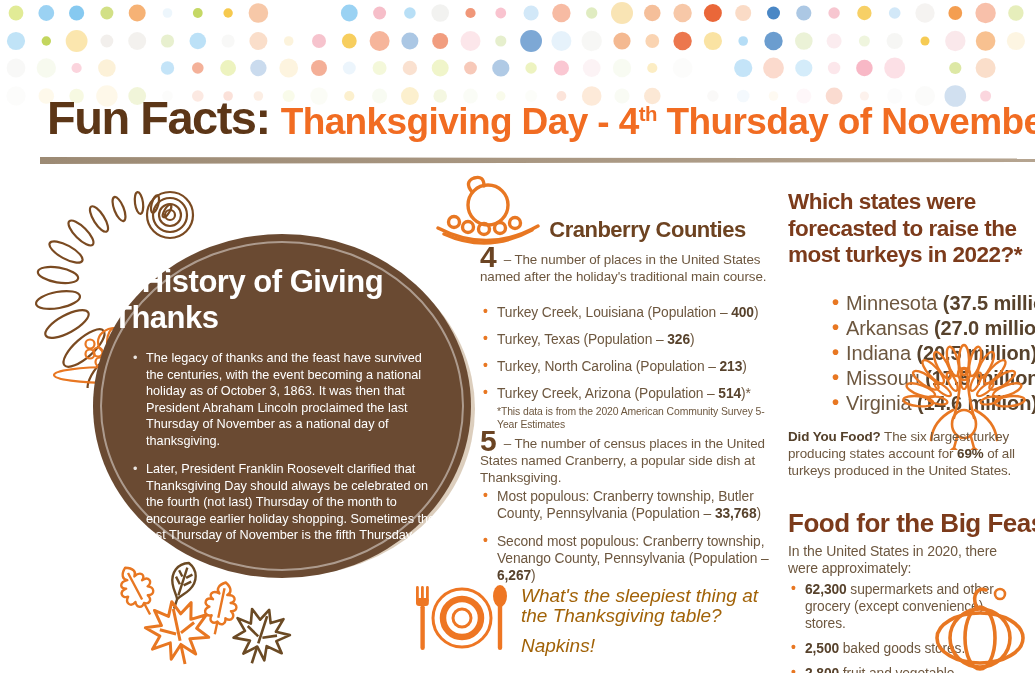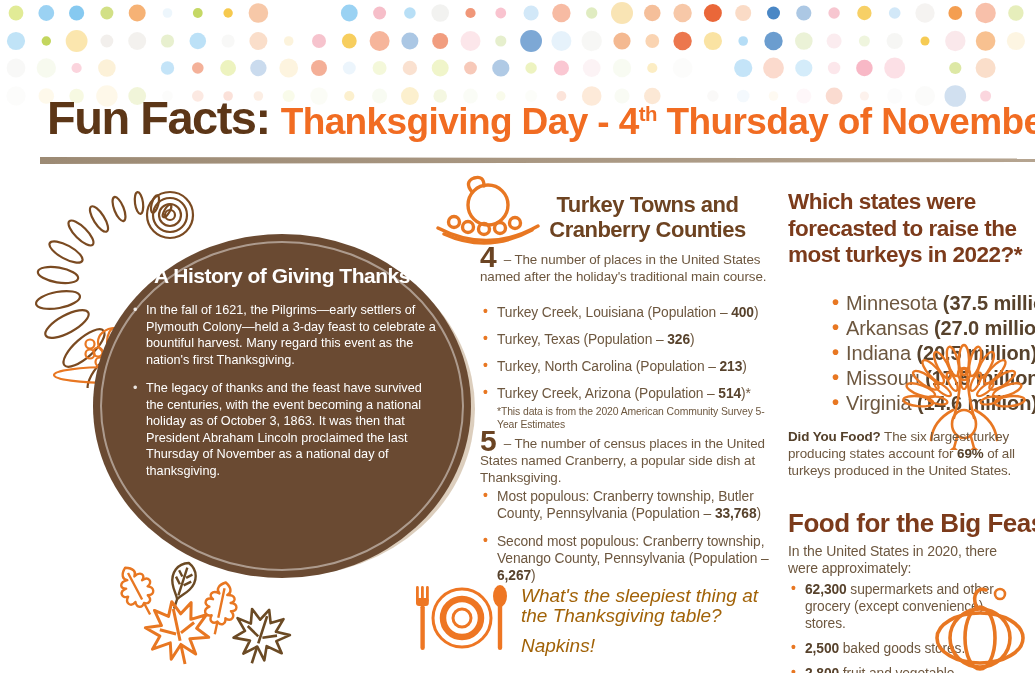--- a/index.html
+++ b/index.html
@@ -15,21 +15,21 @@
   #title .main{font-size:37px;font-weight:700;color:#f16c22;letter-spacing:-0.6px;}
   #title sup{font-size:55%;}
   #rule{position:absolute;left:40px;top:157px;width:995px;height:7px;
         background:linear-gradient(90deg,#9c8a74,#b5a490);
         clip-path:polygon(0 0,100% 22%,100% 72%,0 100%);}
 
   
   #circle{position:absolute;left:93px;top:234px;width:378px;height:344px;border-radius:50%;
           background:#6a4a32;z-index:3;box-shadow:9px 3px 0 -5px rgba(201,180,154,.65);}
   #circle .ring{position:absolute;inset:7px;border:2px solid rgba(255,255,255,.45);border-radius:50%;}
-  #circle h2{margin:30px 20px 0;text-align:center;color:#fff;font-size:21px;letter-spacing:-0.5px;}
+  #circle h2{margin:30px 20px 0;color:#fff;font-size:31px;letter-spacing:-0.5px;}
   #circle ul{margin:14px 30px 0 40px;padding:0;list-style:none;color:#fff;font-size:12.7px;line-height:16.5px;}
   #circle li{position:relative;padding-left:13px;margin-bottom:12px;}
   #circle li::before{content:"•";position:absolute;left:0;top:0;color:rgba(255,255,255,.85);}
 
   
   h3.sec{margin:0;font-weight:800;letter-spacing:-0.5px;}
   .mid-head{color:#6d4321;font-size:22px;line-height:25px;text-align:center;}
   .red-head{color:#7c3b1b;font-size:22.5px;line-height:26.5px;}
   .body-txt{color:#6d573f;font-size:13.4px;line-height:17px;letter-spacing:-0.1px;}
   .bignum{font-size:30px;font-weight:800;color:#6b4423;margin-right:7px;vertical-align:-3px;letter-spacing:0;}
@@ -214,22 +214,22 @@
       <circle cx="80" cy="202" r="4.5"></circle>
         <circle cx="121" cy="196" r="9"></circle>
       <path d="M112,168 q8,-10 18,-6"></path>
     </g>
   </svg>
 
   <div id="circle">
     <div class="ring"></div>
     <h2>A History of Giving Thanks</h2>
     <ul>
-      <li>In the fall of 1621, the Pilgrims—early settlers of Plymouth Colony—held a 3-day feast to celebrate a bountiful harvest. Many regard this event as the nation's first Thanksgiving.</li>
       <li>The legacy of thanks and the feast have survived the centuries, with the event becoming a national holiday as of October 3, 1863. It was then that President Abraham Lincoln proclaimed the last Thursday of November as a national day of thanksgiving.</li>
+      <li>Later, President Franklin Roosevelt clarified that Thanksgiving Day should always be celebrated on the fourth (not last) Thursday of the month to encourage earlier holiday shopping. Sometimes the last Thursday of November is the fifth Thursday.</li>
     </ul>
   </div>
 
   <svg class="abs" style="left:103px;top:553px" width="200" height="120" viewBox="0 0 200 120">
     <defs>
       <g id="maple" fill="none" stroke-width="2.4" stroke-linejoin="round">
         <path d="M0,-24 L5,-13 L15,-20 L12,-7 L25,-8 L15,1 L23,10 L8,8 L10,21 L0,11 L-10,21 L-8,8 L-23,10 L-15,1 L-25,-8 L-12,-7 L-15,-20 L-5,-13 Z"></path>
         <path d="M0,11 L0,27 M0,8 L0,-18 M-2,2 L-14,-4 M2,2 L14,-4"></path>
       </g>
       <g id="oak" fill="none" stroke-width="2.4" stroke-linejoin="round">
@@ -256,21 +256,21 @@
       <path d="M40,22 q-8,-10 2,-14 q10,-3 10,8"></path>
       <circle cx="22" cy="52" r="5.5"></circle>
         <circle cx="36" cy="57" r="5.5"></circle>
       <circle cx="52" cy="59" r="5.5"></circle>
         <circle cx="68" cy="58" r="5.5"></circle>
       <circle cx="83" cy="53" r="5.5"></circle>
     </g>
   </svg>
 
   <div class="abs" style="left:540px;top:192px;width:215px">
-    <h3 class="sec mid-head"><span>Turkey Towns and</span><br>
+    <h3 class="sec mid-head"><br>
       <span>Cranberry Counties</span></h3>
   </div>
 
   <p class="abs body-txt" style="left:480px;top:248px;width:292px;margin:0">
     <span class="bignum">4</span><span>– The number of places in the United States named after the holiday's traditional main course.</span>
   </p>
 
   <ul class="dotlist abs body-txt" style="left:483px;top:304px;width:285px;font-size:13.8px">
     <li style="margin-bottom:10px"><span>Turkey Creek, Louisiana (Population – </span><b>400</b><span>)</span></li>
     <li style="margin-bottom:10px"><span>Turkey, Texas (Population – </span><b>326</b><span>)</span></li>

